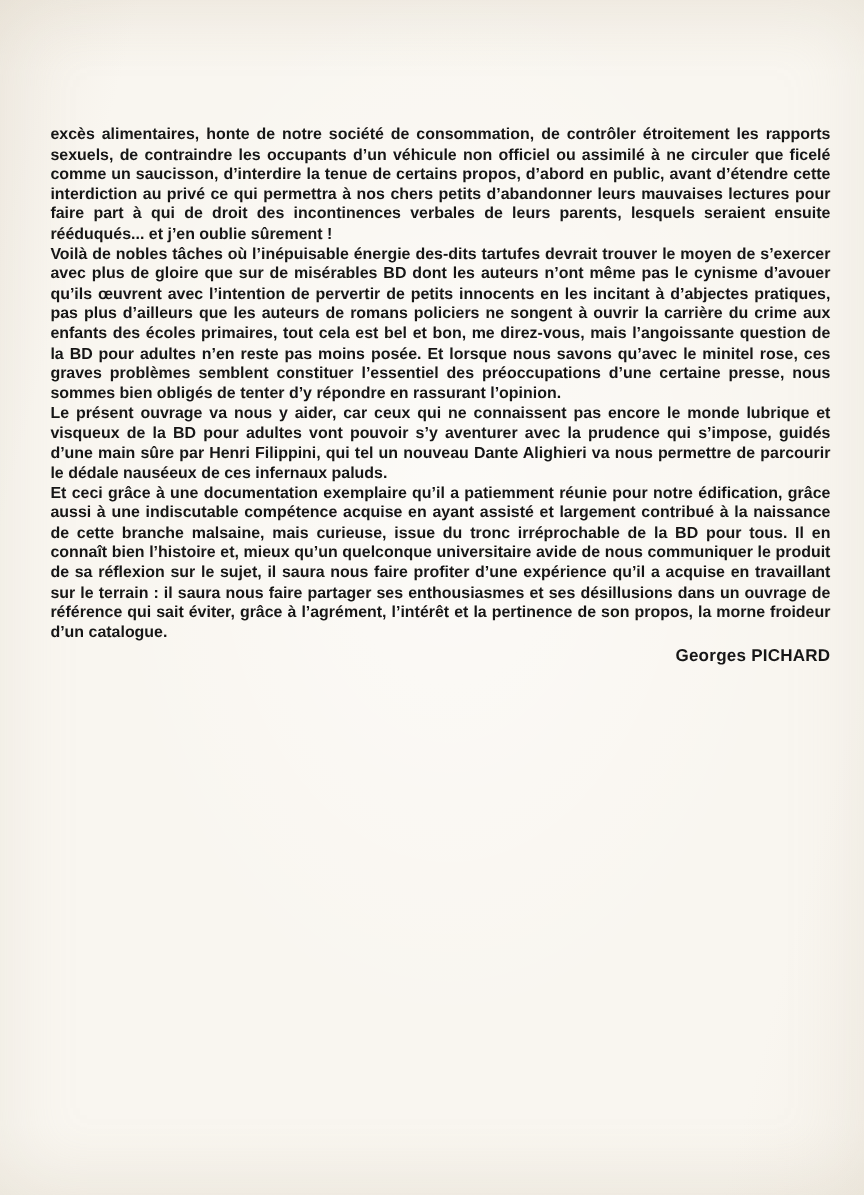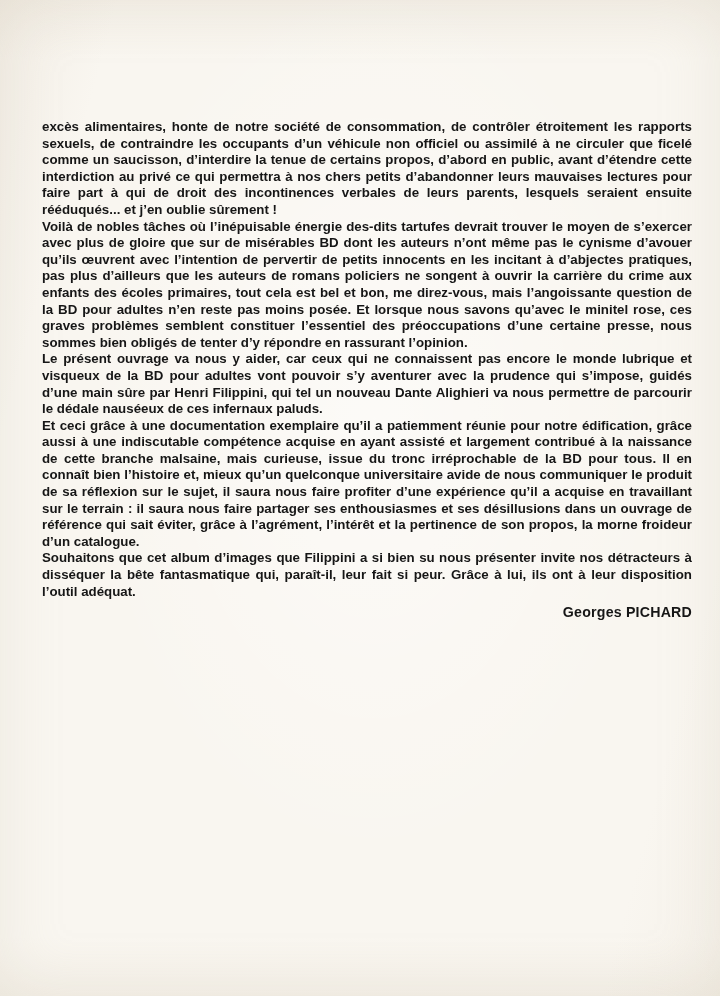--- a/index.html
+++ b/index.html
@@ -17,21 +17,21 @@
     background-color: #f9f6f0;
     background-image:
       radial-gradient(ellipse at 52% 42%, rgba(255,255,255,0.5) 0%, rgba(255,255,255,0.0) 55%),
       linear-gradient(105deg, rgba(226,216,203,0.28) 0%, rgba(255,255,255,0.0) 12%, rgba(255,255,255,0.0) 88%, rgba(234,226,214,0.25) 100%),
       linear-gradient(180deg, rgba(236,229,217,0.30) 0%, rgba(255,255,255,0.0) 6%, rgba(255,255,255,0.0) 94%, rgba(236,229,217,0.30) 100%);
     box-shadow: inset 0 0 60px rgba(205,194,176,0.25);
   }
   .text-block {
     position: absolute;
     left: 42px;
-    top: 119px;
+    top: 104px;
     width: 650px;
     font-family: "Liberation Sans", "DejaVu Sans", sans-serif;
     font-weight: bold;
     font-size: 13.3px;
     line-height: 16.6px;
     color: #161616;
     -webkit-font-smoothing: antialiased;
   }
   .text-block p {
     margin: 0;
@@ -49,16 +49,15 @@
 </style>
 </head>
 <body>
 
 <div class="page">
   <div class="text-block">
     <p>excès alimentaires, honte de notre société de consommation, de contrôler étroitement les rapports sexuels, de contraindre les occupants d’un véhicule non officiel ou assimilé à ne circuler que ficelé comme un saucisson, d’interdire la tenue de certains propos, d’abord en public, avant d’étendre cette interdiction au privé ce qui permettra à nos chers petits d’abandonner leurs mauvaises lectures pour faire part à qui de droit des incontinences verbales de leurs parents, lesquels seraient ensuite rééduqués... et j’en oublie sûrement !</p>
     <p>Voilà de nobles tâches où l’inépuisable énergie des-dits tartufes devrait trouver le moyen de s’exercer avec plus de gloire que sur de misérables BD dont les auteurs n’ont même pas le cynisme d’avouer qu’ils œuvrent avec l’intention de pervertir de petits innocents en les incitant à d’abjectes pratiques, pas plus d’ailleurs que les auteurs de romans policiers ne songent à ouvrir la carrière du crime aux enfants des écoles primaires, tout cela est bel et bon, me direz-vous, mais l’angoissante question de la BD pour adultes n’en reste pas moins posée. Et lorsque nous savons qu’avec le minitel rose, ces graves problèmes semblent constituer l’essentiel des préoccupations d’une certaine presse, nous sommes bien obligés de tenter d’y répondre en rassurant l’opinion.</p>
     <p>Le présent ouvrage va nous y aider, car ceux qui ne connaissent pas encore le monde lubrique et visqueux de la BD pour adultes vont pouvoir s’y aventurer avec la prudence qui s’impose, guidés d’une main sûre par Henri Filippini, qui tel un nouveau Dante Alighieri va nous permettre de parcourir le dédale nauséeux de ces infernaux paluds.</p>
     <p>Et ceci grâce à une documentation exemplaire qu’il a patiemment réunie pour notre édification, grâce aussi à une indiscutable compétence acquise en ayant assisté et largement contribué à la naissance de cette branche malsaine, mais curieuse, issue du tronc irréprochable de la BD pour tous. Il en connaît bien l’histoire et, mieux qu’un quelconque universitaire avide de nous communiquer le produit de sa réflexion sur le sujet, il saura nous faire profiter d’une expérience qu’il a acquise en travaillant sur le terrain : il saura nous faire partager ses enthousiasmes et ses désillusions dans un ouvrage de référence qui sait éviter, grâce à l’agrément, l’intérêt et la pertinence de son propos, la morne froideur d’un catalogue.</p>
-    <p>Souhaitons que cet album d’images que Filippini a si bien su nous présenter invite nos détracteurs à disséquer la bête fantasmatique qui, paraît-il, leur fait si peur. Grâce à lui, ils ont à leur disposition l’outil adéquat.</p>
     <p class="signature">Georges PICHARD</p>
   </div>
 </div>
 
 </body></html>

